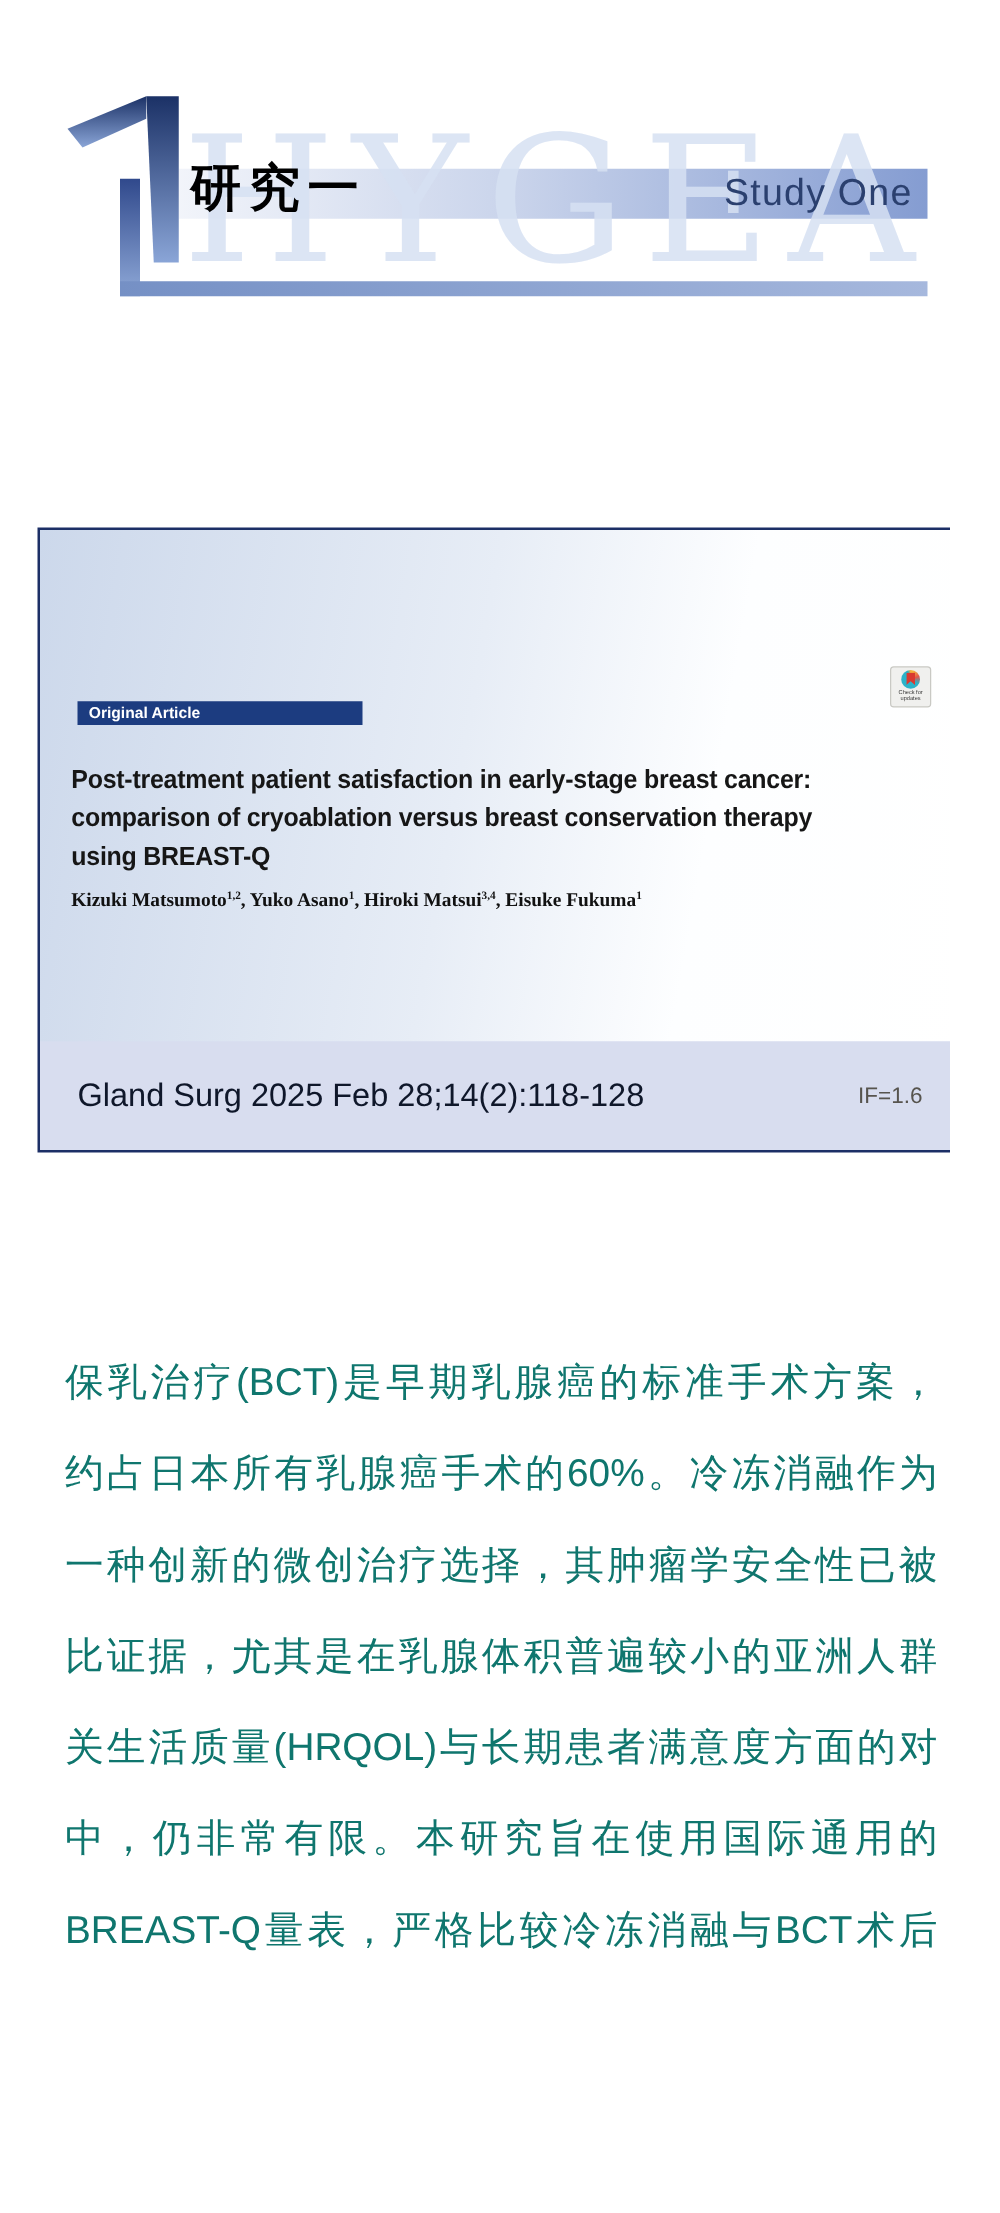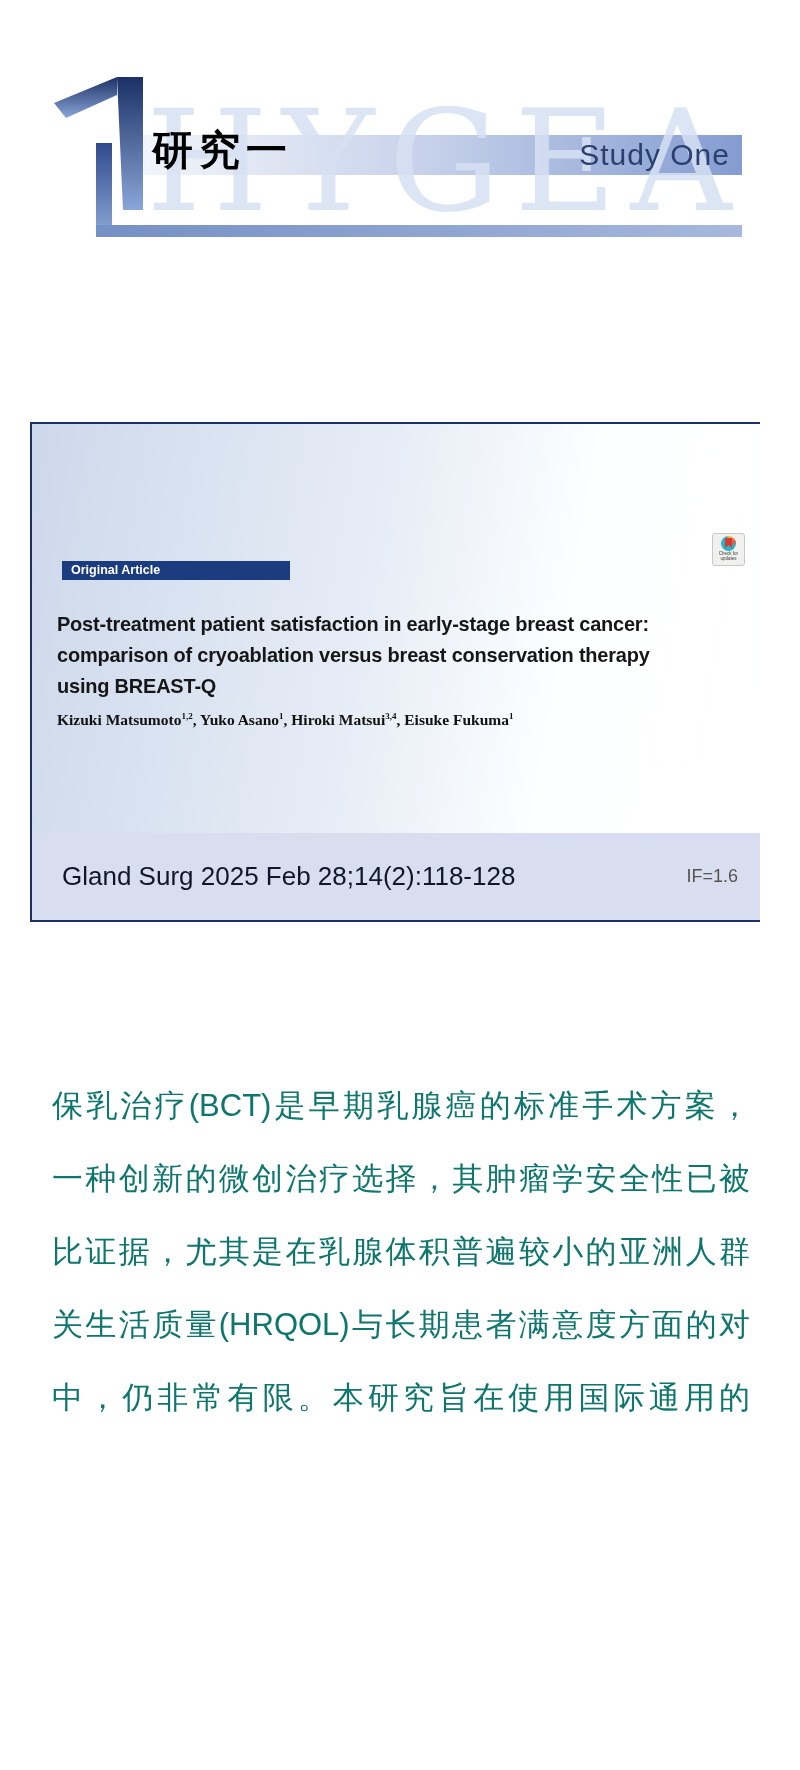--- a/index.html
+++ b/index.html
@@ -109,19 +109,21 @@
     <div id="authors"><span>Kizuki Matsumoto</span><sup>1,2</sup>, <span>Yuko Asano</span><sup>1</sup>, <span>Hiroki Matsui</span><sup>3,4</sup>, <span>Eisuke Fukuma</span><sup>1</sup></div>
 
     <div id="cite-band">
       <span id="citation">Gland Surg 2025 Feb 28;14(2):118-128</span>
       <span id="impact-factor">IF=1.6</span>
     </div>
   </div>
 
   <div id="summary">
       <div class="cn-line">保乳治疗(BCT)是早期乳腺癌的标准手术方案，</div>
+      <div class="cn-line">约占日本所有乳腺癌手术的60%。冷冻消融作为</div>
       <div class="cn-line">一种创新的微创治疗选择，其肿瘤学安全性已被</div>
       <div class="cn-line">比证据，尤其是在乳腺体积普遍较小的亚洲人群</div>
       <div class="cn-line">关生活质量(HRQOL)与长期患者满意度方面的对</div>
       <div class="cn-line">中，仍非常有限。本研究旨在使用国际通用的</div>
+      <div class="cn-line">BREAST-Q量表，严格比较冷冻消融与BCT术后</div>
     </div>
 
 </div>
 
 </body></html>

